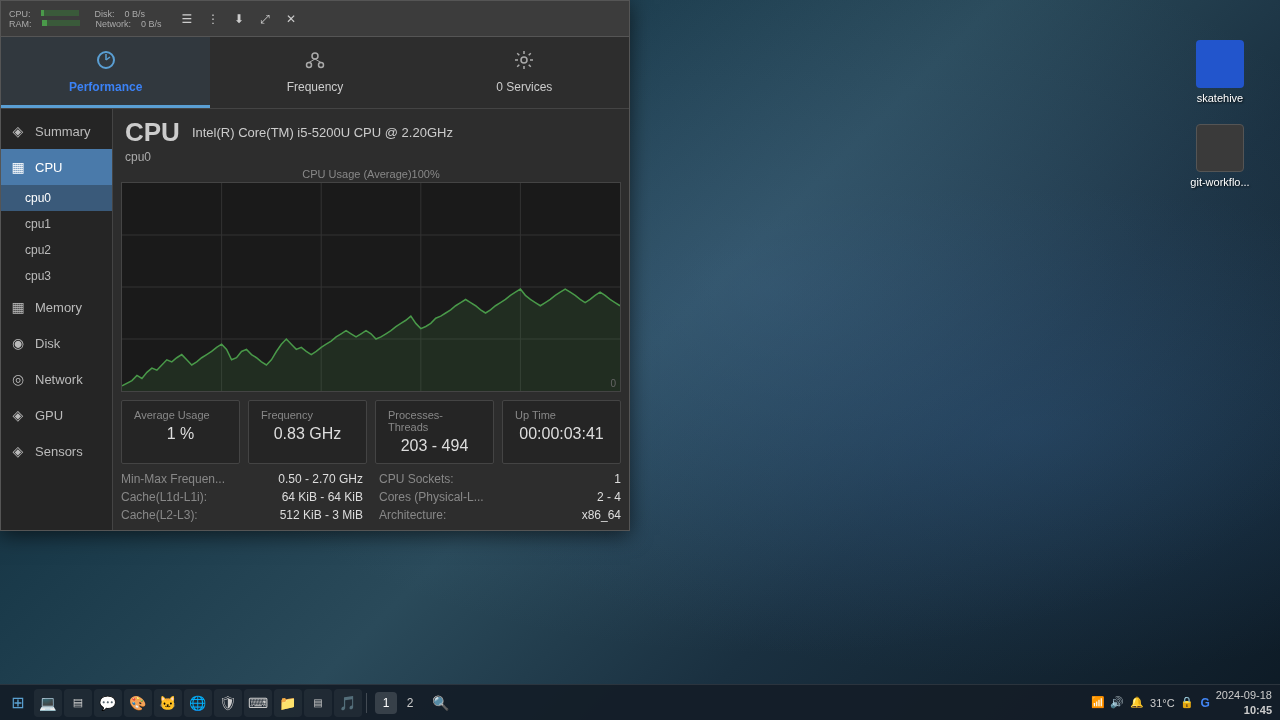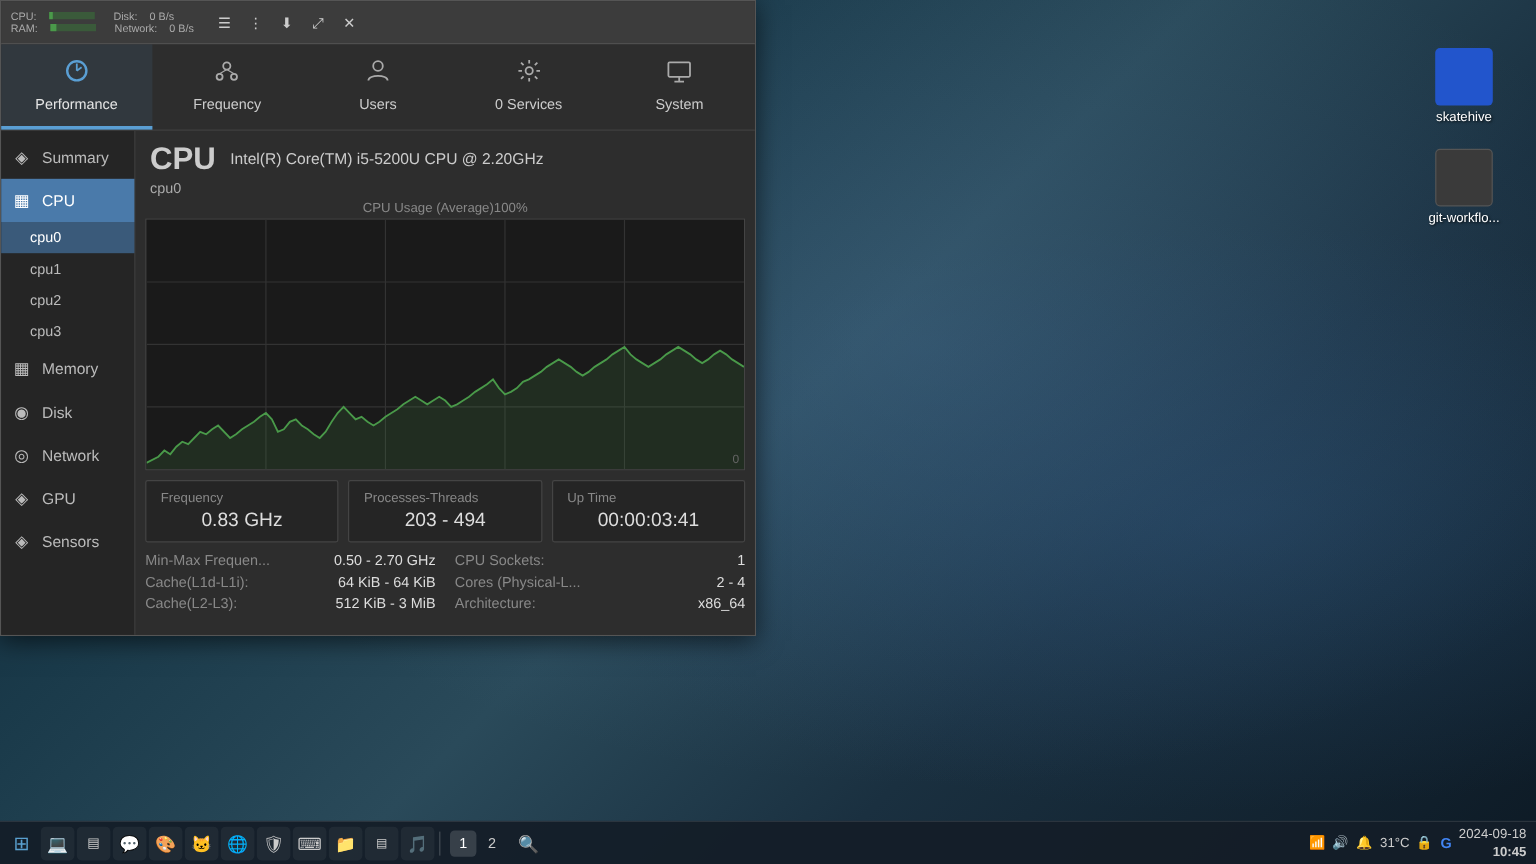--- a/index.html
+++ b/index.html
@@ -216,23 +216,24 @@
       align-items: center;
       justify-content: center;
       gap: 4px;
       cursor: pointer;
       color: #ccc;
       font-size: 12px;
       padding: 8px 4px;
       border-bottom: 3px solid transparent;
     }
     .toolbar-item.active {
-      color: #e5e5e5;
+      color: #3b82f6;
       border-bottom: 3px solid #5a9fd4;
       background: rgba(90,159,212,0.1);
+      font-weight: bold;
     }
     .toolbar-icon {
       font-size: 20px;
     }
 
     
     .content {
       display: flex;
       height: calc(100% - 108px);
       min-height: 420px;
@@ -466,45 +467,26 @@
           <circle cx="17" cy="16" r="2.5" stroke="#aaa" stroke-width="1.5" fill="none"></circle>
           <line x1="11" y1="10" x2="5" y2="13.5" stroke="#aaa" stroke-width="1"></line>
           <line x1="11" y1="10" x2="17" y2="13.5" stroke="#aaa" stroke-width="1"></line>
         </svg>
       </span>
       <span>Frequency</span>
     </div>
     <div class="toolbar-item">
       <span class="toolbar-icon">
         <svg width="22" height="22" viewBox="0 0 22 22" fill="none">
-          <circle cx="11" cy="7" r="4" stroke="#aaa" stroke-width="1.5" fill="none"></circle>
-          <path d="M3 19 C3 14 19 14 19 19" stroke="#aaa" stroke-width="1.5" fill="none"></path>
-        </svg>
-      </span>
-      <span>Users</span>
-    </div>
-    <div class="toolbar-item">
-      <span class="toolbar-icon">
-        <svg width="22" height="22" viewBox="0 0 22 22" fill="none">
           <circle cx="11" cy="11" r="3" stroke="#aaa" stroke-width="1.5" fill="none"></circle>
           <path d="M11 2 L11 5 M11 17 L11 20 M2 11 L5 11 M17 11 L20 11 M4.2 4.2 L6.3 6.3 M15.7 15.7 L17.8 17.8 M17.8 4.2 L15.7 6.3 M6.3 15.7 L4.2 17.8" stroke="#aaa" stroke-width="1.5"></path>
         </svg>
       </span>
       <span>0 Services</span>
     </div>
-    <div class="toolbar-item">
-      <span class="toolbar-icon">
-        <svg width="22" height="22" viewBox="0 0 22 22" fill="none">
-          <rect x="2" y="4" width="18" height="12" rx="1" stroke="#aaa" stroke-width="1.5" fill="none"></rect>
-          <line x1="7" y1="20" x2="15" y2="20" stroke="#aaa" stroke-width="1.5"></line>
-          <line x1="11" y1="16" x2="11" y2="20" stroke="#aaa" stroke-width="1.5"></line>
-        </svg>
-      </span>
-      <span>System</span>
-    </div>
   </div>
 
   <div class="content">
 
     <div class="sidebar">
       <div class="sidebar-item">
         <span class="icon">◈</span>
         <span>Summary</span>
       </div>
       <div class="sidebar-item active">
@@ -576,20 +558,24 @@
 
             <polyline fill="none" stroke="#4a9a4a" stroke-width="1.5" points="0,195 10,190 15,185 20,188 25,182 30,178 35,180 40,175 45,170 50,172 55,168 60,165 65,170 70,175 75,172 80,168 85,165 90,162 95,158 100,155 105,160 110,170 115,168 120,162 125,160 130,165 135,168 140,172 145,175 150,170 155,162 160,155 165,150 170,155 175,160 180,158 185,162 190,165 195,162 200,158 205,155 210,152 215,148 220,145 225,142 230,145 235,148 240,145 245,142 250,145 255,150 260,148 265,145 270,142 275,138 280,135 285,132 290,128 295,135 300,140 305,138 310,135 315,130 320,128 325,125 330,122 335,118 340,115 345,112 350,115 355,118 360,122 365,125 370,122 375,118 380,115 385,112 390,108 395,105 400,102 405,108 410,112 415,115 420,118 425,115 430,112 435,108 440,105 445,102 450,105 455,108 460,112 465,115 470,112 475,108 480,105 485,108 490,112 495,115 500,118"></polyline>
 
             <polygon fill="rgba(74,154,74,0.15)" points="0,200 0,195 10,190 15,185 20,188 25,182 30,178 35,180 40,175 45,170 50,172 55,168 60,165 65,170 70,175 75,172 80,168 85,165 90,162 95,158 100,155 105,160 110,170 115,168 120,162 125,160 130,165 135,168 140,172 145,175 150,170 155,162 160,155 165,150 170,155 175,160 180,158 185,162 190,165 195,162 200,158 205,155 210,152 215,148 220,145 225,142 230,145 235,148 240,145 245,142 250,145 255,150 260,148 265,145 270,142 275,138 280,135 285,132 290,128 295,135 300,140 305,138 310,135 315,130 320,128 325,125 330,122 335,118 340,115 345,112 350,115 355,118 360,122 365,125 370,122 375,118 380,115 385,112 390,108 395,105 400,102 405,108 410,112 415,115 420,118 425,115 430,112 435,108 440,105 445,102 450,105 455,108 460,112 465,115 470,112 475,108 480,105 485,108 490,112 495,115 500,118 500,200"></polygon>
           </svg>
           <div class="graph-zero">0</div>
         </div>
       </div>
 
       <div class="stats-area">
+        <div class="stat-box">
+          <div class="stat-label">Average Usage</div>
+          <div class="stat-value">1 %</div>
+        </div>
         <div class="stat-box">
           <div class="stat-label">Frequency</div>
           <div class="stat-value">0.83 GHz</div>
         </div>
         <div class="stat-box">
           <div class="stat-label">Processes-Threads</div>
           <div class="stat-value">203 - 494</div>
         </div>
         <div class="stat-box">
           <div class="stat-label">Up Time</div>

